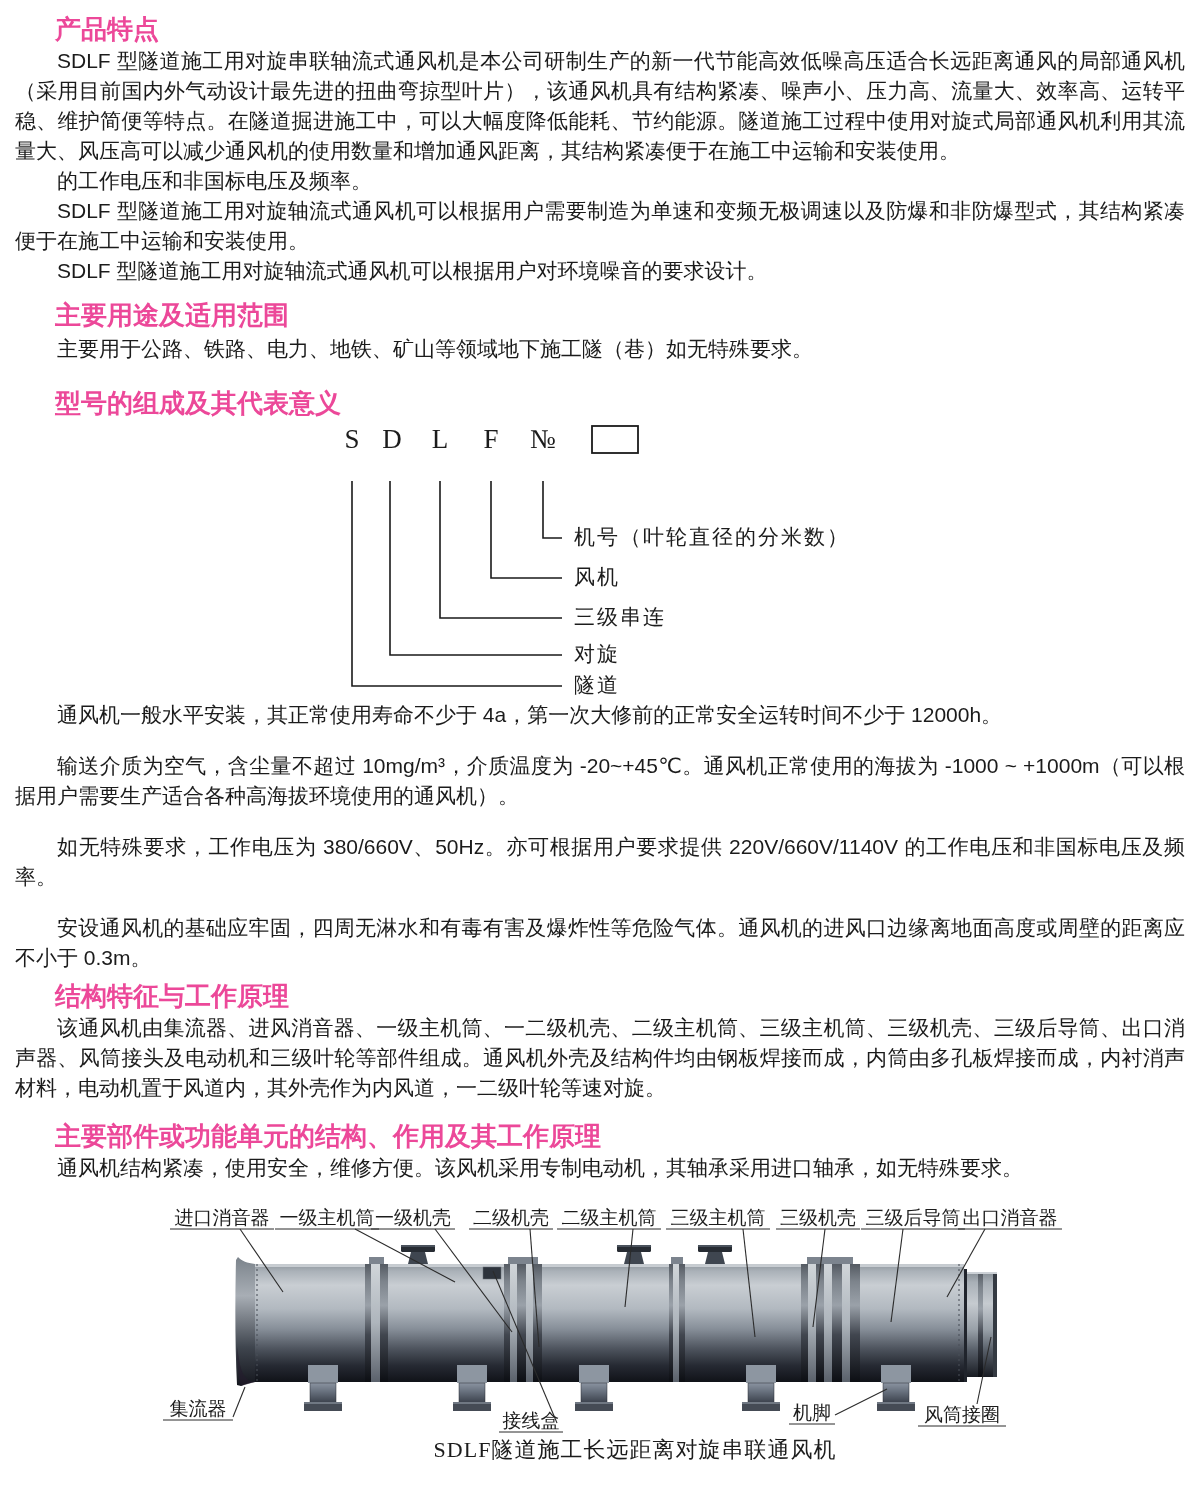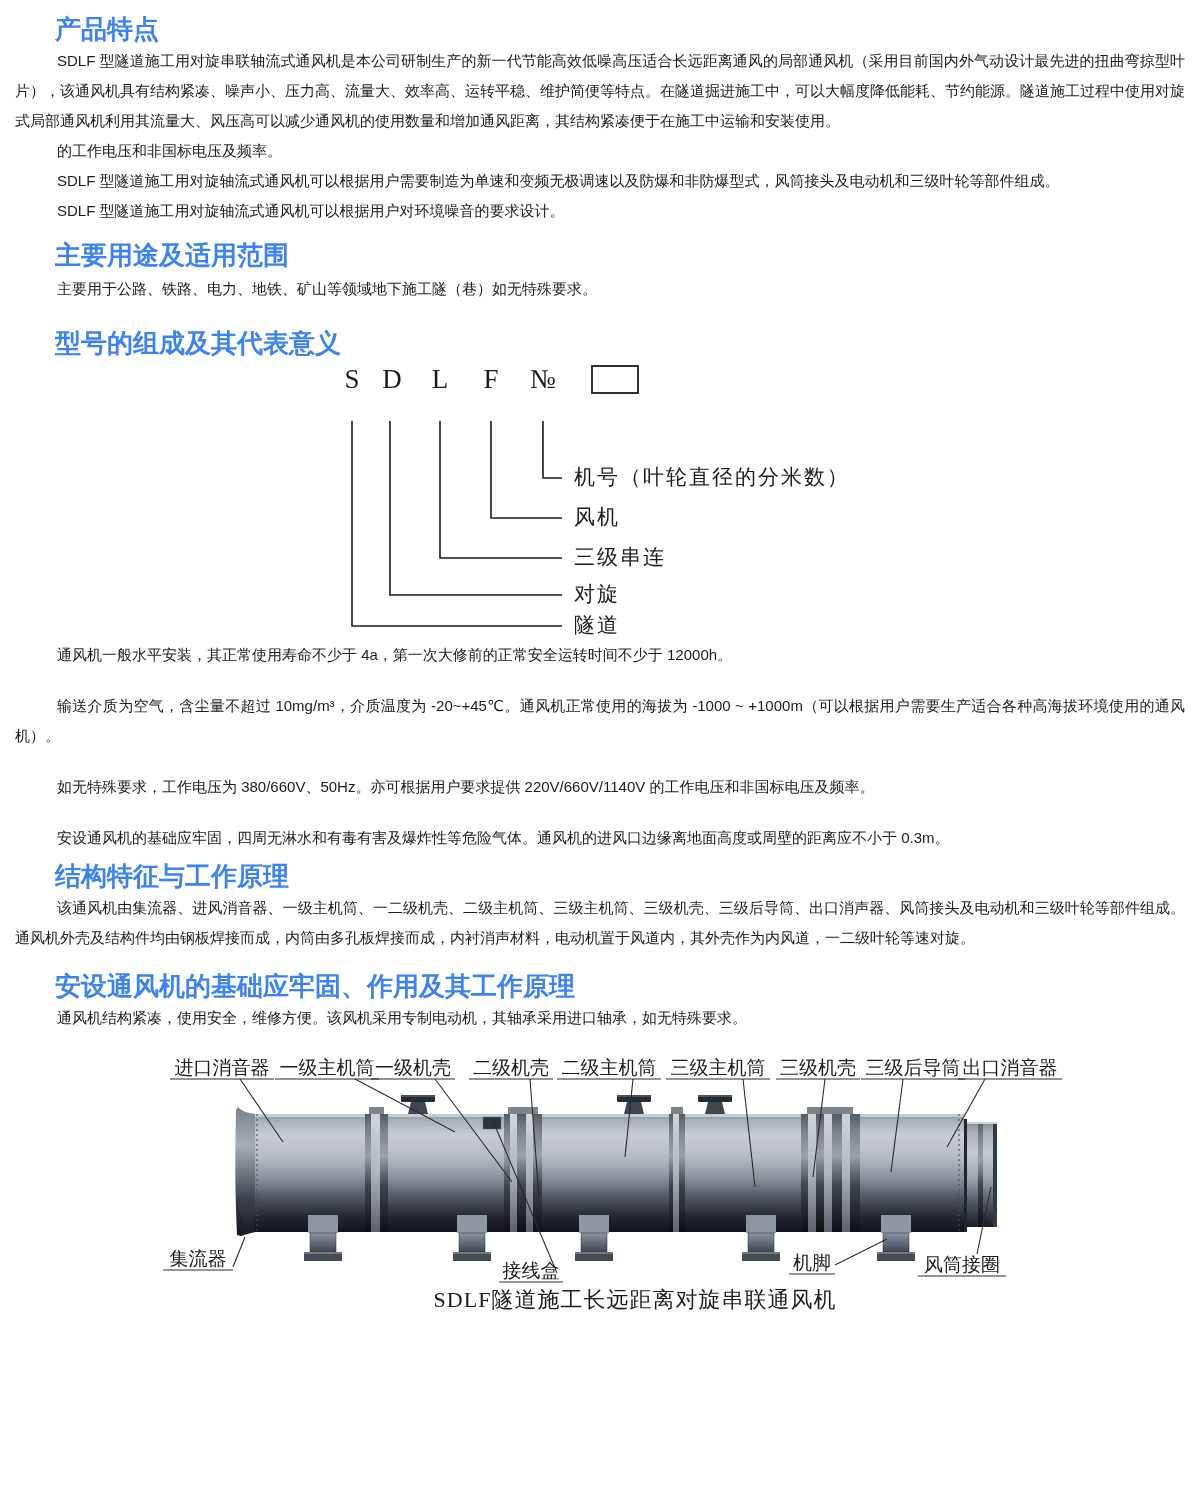--- a/index.html
+++ b/index.html
@@ -1,46 +1,46 @@
 <!DOCTYPE html>
 <html><head>
 <meta charset="utf-8">
 <style>
   html,body{margin:0;padding:0;background:#ffffff;}
   body{width:1200px;font-family:"Liberation Sans","DejaVu Sans",sans-serif;color:#1b1b1b;}
   .page{padding:10px 15px 0 15px;width:1170px;}
-  h2{color:#3b82f6;font-size:26px;line-height:34px;font-weight:bold;margin:0 0 0 40px;}
+  h2{color:#ec4899;font-size:26px;line-height:34px;font-weight:bold;margin:0 0 0 40px;}
   .h-features{margin-top:2px;}
   .h-usage{margin-top:14px;font-family:Liberation Mono, monospace;}
   .h-model{margin-top:22px;}
   .h-basic{margin-top:-26px;}
   .h-structure{margin-top:6px;}
   .h-parts{margin-top:16px;}
-  p.body{font-size:15px;line-height:30px;margin:0;text-indent:42px;text-align:justify;}
+  p.body{font-size:21px;line-height:30px;margin:0;text-indent:42px;text-align:justify;}
   .sec-basic p.body + p.body{margin-top:21px;}
   svg text{font-family:"Liberation Serif","DejaVu Serif",serif;fill:#1c1c1c;}
   .model-svg{display:block;margin:0;}
   .fan-svg{display:block;margin-top:14px;}
   .mline{stroke:#1a1a1a;stroke-width:1.6;fill:none;}
   .leader{stroke:#2b2b2b;stroke-width:1.1;fill:none;}
   .lbl-u{stroke:#2b2b2b;stroke-width:1;fill:none;}
   .diag-lbl{font-size:19px;}
   .mdl-lbl{font-size:21px;letter-spacing:2px;}
   .mdl-letter{font-size:27px;}
   .caption{font-size:22px;letter-spacing:1px;}
 </style>
 </head>
 <body>
 
 <div class="page">
 
   <h2 class="h-features">产品特点</h2>
   <p class="body">SDLF 型隧道施工用对旋串联轴流式通风机是本公司研制生产的新一代节能高效低噪高压适合长远距离通风的局部通风机（采用目前国内外气动设计最先进的扭曲弯掠型叶片），该通风机具有结构紧凑、噪声小、压力高、流量大、效率高、运转平稳、维护简便等特点。在隧道掘进施工中，可以大幅度降低能耗、节约能源。隧道施工过程中使用对旋式局部通风机利用其流量大、风压高可以减少通风机的使用数量和增加通风距离，其结构紧凑便于在施工中运输和安装使用。</p>
   <p class="body">的工作电压和非国标电压及频率。</p>
-  <p class="body">SDLF 型隧道施工用对旋轴流式通风机可以根据用户需要制造为单速和变频无极调速以及防爆和非防爆型式，风筒接头及电动机和三级叶轮等部件组成。</p>
+  <p class="body">SDLF 型隧道施工用对旋轴流式通风机可以根据用户需要制造为单速和变频无极调速以及防爆和非防爆型式，其结构紧凑便于在施工中运输和安装使用。</p>
   <p class="body">SDLF 型隧道施工用对旋轴流式通风机可以根据用户对环境噪音的要求设计。</p>
 
   <h2 class="h-usage">主要用途及适用范围</h2>
   <p class="body">主要用于公路、铁路、电力、地铁、矿山等领域地下施工隧（巷）如无特殊要求。</p>
 
   <h2 class="h-model">型号的组成及其代表意义</h2>
 
   <svg class="model-svg" width="1170" height="280" viewBox="0 0 1170 280">
 
     <text class="mdl-letter" x="337" y="28" text-anchor="middle">S</text>
@@ -66,21 +66,21 @@
   <div class="sec-basic">
     <p class="body">通风机一般水平安装，其正常使用寿命不少于 4a，第一次大修前的正常安全运转时间不少于 12000h。</p>
     <p class="body">输送介质为空气，含尘量不超过 10mg/m³，介质温度为 -20~+45℃。通风机正常使用的海拔为 -1000 ~ +1000m（可以根据用户需要生产适合各种高海拔环境使用的通风机）。</p>
     <p class="body">如无特殊要求，工作电压为 380/660V、50Hz。亦可根据用户要求提供 220V/660V/1140V 的工作电压和非国标电压及频率。</p>
     <p class="body">安设通风机的基础应牢固，四周无淋水和有毒有害及爆炸性等危险气体。通风机的进风口边缘离地面高度或周壁的距离应不小于 0.3m。</p>
   </div>
 
   <h2 class="h-structure">结构特征与工作原理</h2>
   <p class="body">该通风机由集流器、进风消音器、一级主机筒、一二级机壳、二级主机筒、三级主机筒、三级机壳、三级后导筒、出口消声器、风筒接头及电动机和三级叶轮等部件组成。通风机外壳及结构件均由钢板焊接而成，内筒由多孔板焊接而成，内衬消声材料，电动机置于风道内，其外壳作为内风道，一二级叶轮等速对旋。</p>
 
-  <h2 class="h-parts">安设通风机的基础应牢固、作用及其工作原理</h2>
+  <h2 class="h-parts">主要部件或功能单元的结构、作用及其工作原理</h2>
   <p class="body">通风机结构紧凑，使用安全，维修方便。该风机采用专制电动机，其轴承采用进口轴承，如无特殊要求。</p>
 
   <svg class="fan-svg" width="1185" height="300" viewBox="0 0 1185 300">
     <defs>
       <linearGradient id="gMetal" x1="0" y1="0" x2="0" y2="1">
         <stop offset="0" stop-color="#8e969d"></stop>
           <stop offset=".06" stop-color="#aab1b8"></stop>
         <stop offset=".18" stop-color="#c9ced3"></stop>
           <stop offset=".38" stop-color="#b2b9c0"></stop>
         <stop offset=".55" stop-color="#878f99"></stop>

